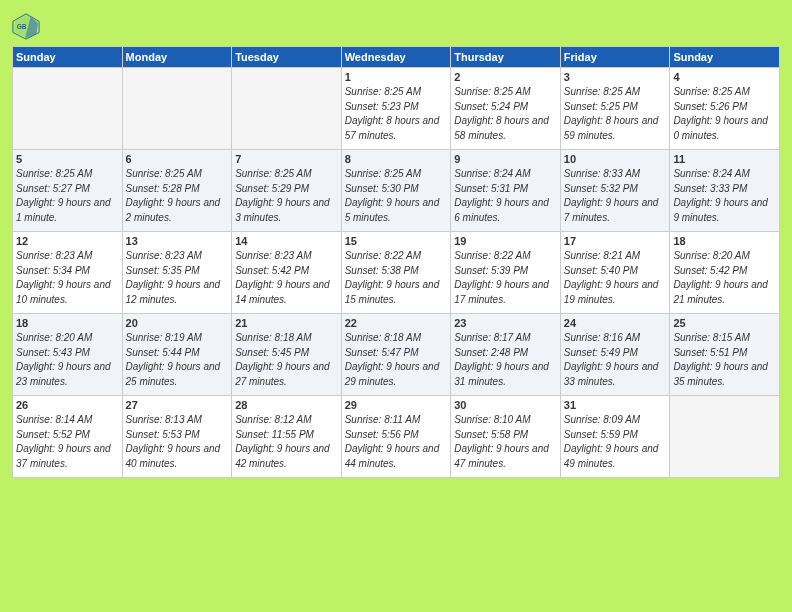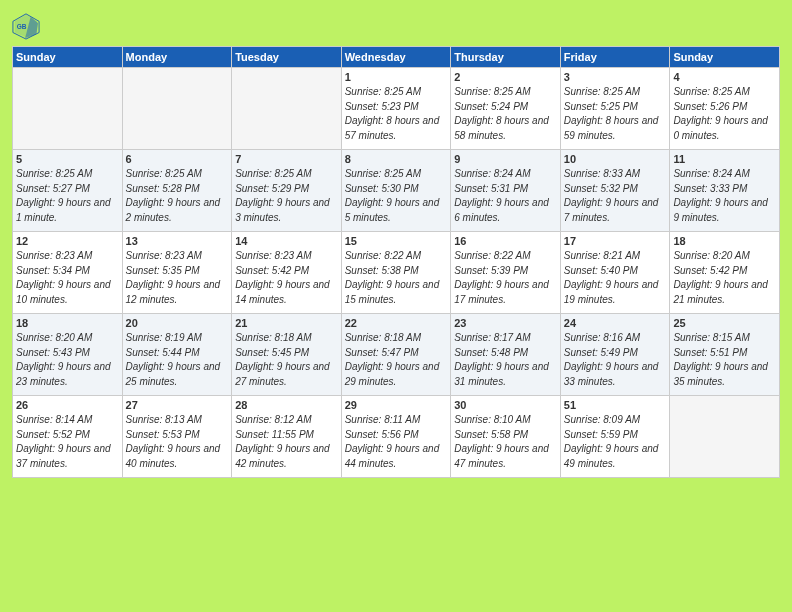--- a/index.html
+++ b/index.html
@@ -223,21 +223,21 @@
 Sunset: 5:42 PM
 Daylight: 9 hours and 14 minutes.</div>
           </td>
           <td>
             <div class="day-number">15</div>
             <div class="day-info">Sunrise: 8:22 AM
 Sunset: 5:38 PM
 Daylight: 9 hours and 15 minutes.</div>
           </td>
           <td>
-            <div class="day-number">16</div>
+            <div class="day-number">19</div>
             <div class="day-info">Sunrise: 8:22 AM
 Sunset: 5:39 PM
 Daylight: 9 hours and 17 minutes.</div>
           </td>
           <td>
             <div class="day-number">17</div>
             <div class="day-info">Sunrise: 8:21 AM
 Sunset: 5:40 PM
 Daylight: 9 hours and 19 minutes.</div>
           </td>
@@ -269,21 +269,21 @@
           </td>
           <td>
             <div class="day-number">22</div>
             <div class="day-info">Sunrise: 8:18 AM
 Sunset: 5:47 PM
 Daylight: 9 hours and 29 minutes.</div>
           </td>
           <td>
             <div class="day-number">23</div>
             <div class="day-info">Sunrise: 8:17 AM
-Sunset: 5:48 PM
+Sunset: 2:48 PM
 Daylight: 9 hours and 31 minutes.</div>
           </td>
           <td>
             <div class="day-number">24</div>
             <div class="day-info">Sunrise: 8:16 AM
 Sunset: 5:49 PM
 Daylight: 9 hours and 33 minutes.</div>
           </td>
           <td>
             <div class="day-number">25</div>
@@ -317,21 +317,21 @@
 Sunset: 5:56 PM
 Daylight: 9 hours and 44 minutes.</div>
           </td>
           <td>
             <div class="day-number">30</div>
             <div class="day-info">Sunrise: 8:10 AM
 Sunset: 5:58 PM
 Daylight: 9 hours and 47 minutes.</div>
           </td>
           <td>
-            <div class="day-number">51</div>
+            <div class="day-number">31</div>
             <div class="day-info">Sunrise: 8:09 AM
 Sunset: 5:59 PM
 Daylight: 9 hours and 49 minutes.</div>
           </td>
           <td class="empty"></td>
         </tr>
       </tbody>
   </table>
 </div>
 

